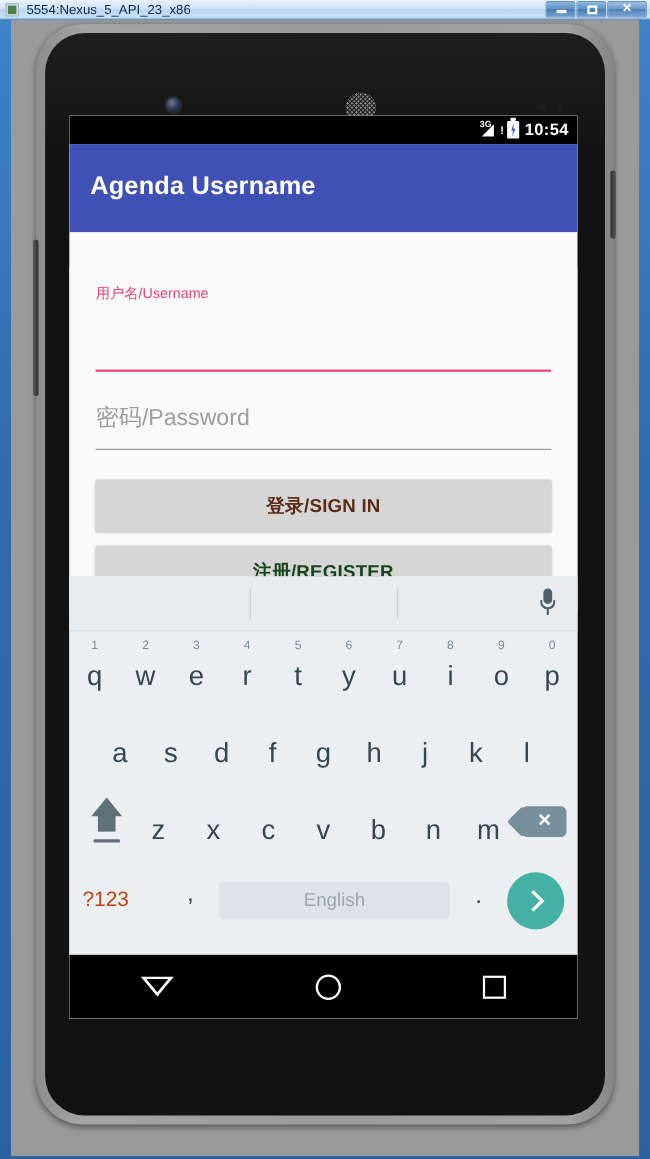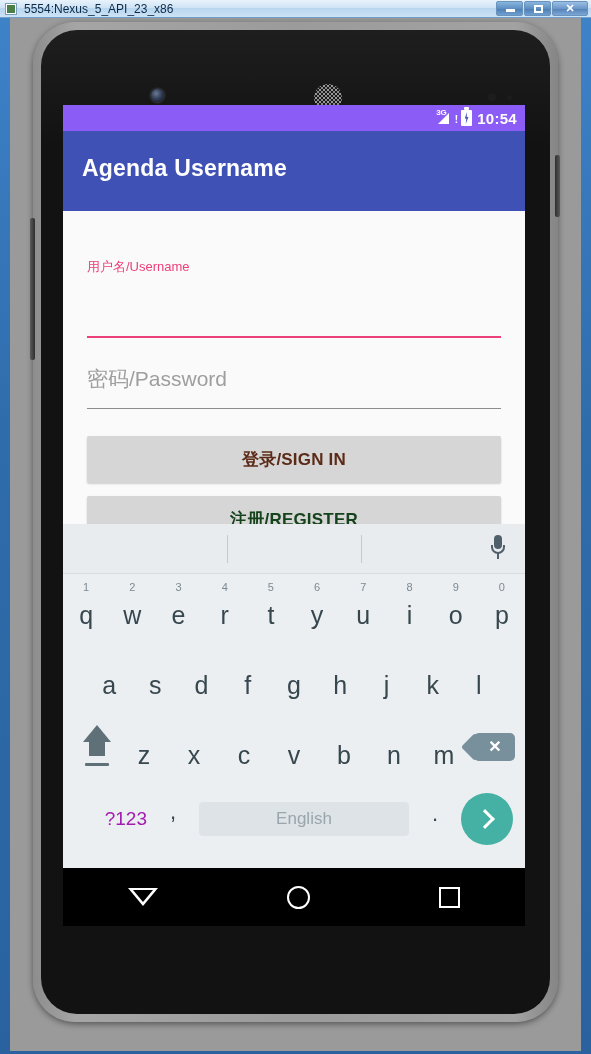--- a/index.html
+++ b/index.html
@@ -65,21 +65,21 @@
   .vol-btn{position:absolute;left:30px;top:218px;width:5px;height:142px;
     background:linear-gradient(90deg,#5a5a5a,#2e2e2e);border-radius:2px;}
   .pwr-btn{position:absolute;left:555px;top:155px;width:5px;height:62px;
     background:linear-gradient(90deg,#2e2e2e,#5a5a5a);border-radius:2px;}
 
   
   .screen{position:absolute;left:63px;top:105px;width:462px;height:821px;
     background:#fafafa;overflow:hidden;}
 
   
-  .statusbar{position:absolute;left:0;top:0;width:462px;height:26px;background:#8b5cf6;text-align:right;}
+  .statusbar{position:absolute;left:0;top:0;width:462px;height:26px;background:#000000;text-align:right;}
   .sb-right{position:absolute;right:8px;top:0;height:26px;display:flex;align-items:center;gap:5px;}
   .sig{position:relative;width:20px;height:16px;}
   .sig .g3{position:absolute;left:0;top:-1px;font-size:8px;color:#fff;font-weight:bold;line-height:8px;}
   .sig .tri{position:absolute;left:2px;bottom:2px;width:0;height:0;
     border-left:11px solid transparent;border-bottom:11px solid #fff;}
   .sig .excl{position:absolute;right:-2px;bottom:1px;font-size:10px;color:#fff;font-weight:bold;line-height:10px;}
   .batt{position:relative;width:11px;height:16px;background:#fff;border-radius:1px;}
   .batt:before{content:"";position:absolute;left:3px;top:-3px;width:5px;height:3px;background:#fff;border-radius:1px;}
   .batt .bolt{position:absolute;left:2.5px;top:2px;width:6px;height:12px;
     background:#3f51b5;clip-path:polygon(55% 0,20% 55%,45% 55%,35% 100%,80% 42%,52% 42%);}
@@ -140,21 +140,21 @@
   .shift .bar{position:absolute;left:8px;top:38px;width:24px;height:3px;background:#5f7078;border-radius:1px;}
 
   .bksp{position:absolute;right:10px;top:16px;width:40px;height:28px;background:#78909c;
     border-radius:4px 5px 5px 4px;}
   .bksp:before{content:"";position:absolute;left:-10px;top:4px;width:20px;height:20px;
     background:#78909c;transform:rotate(45deg);border-radius:3px;}
   .bksp .x{position:absolute;left:0;top:0;width:40px;height:28px;line-height:28px;text-align:center;
     color:#fff;font-size:16px;font-weight:bold;z-index:2;}
 
   .krow.r4{display:flex;align-items:center;padding:0 12px;box-sizing:border-box;}
-  .k123{width:72px;text-align:right;font-size:19px;color:#a21caf;}
+  .k123{width:72px;text-align:left;font-size:19px;color:#c2410c;}
   .kcomma{width:52px;text-align:center;font-size:22px;color:#37474f;line-height:10px;padding-bottom:14px;}
   .kspace{flex:1;height:34px;background:#dde3e7;border-radius:4px;
     display:flex;align-items:center;justify-content:center;font-size:17px;color:#9aa6ad;}
   .kdot{width:52px;text-align:center;font-size:22px;color:#37474f;line-height:10px;padding-bottom:10px;}
   .kenter{width:52px;height:52px;border-radius:50%;background:#45b0a4;
     display:flex;align-items:center;justify-content:center;position:relative;}
   .kenter .chev{width:11px;height:11px;border-top:3px solid #fff;border-right:3px solid #fff;
     transform:rotate(45deg);margin-left:-4px;}
 
   

